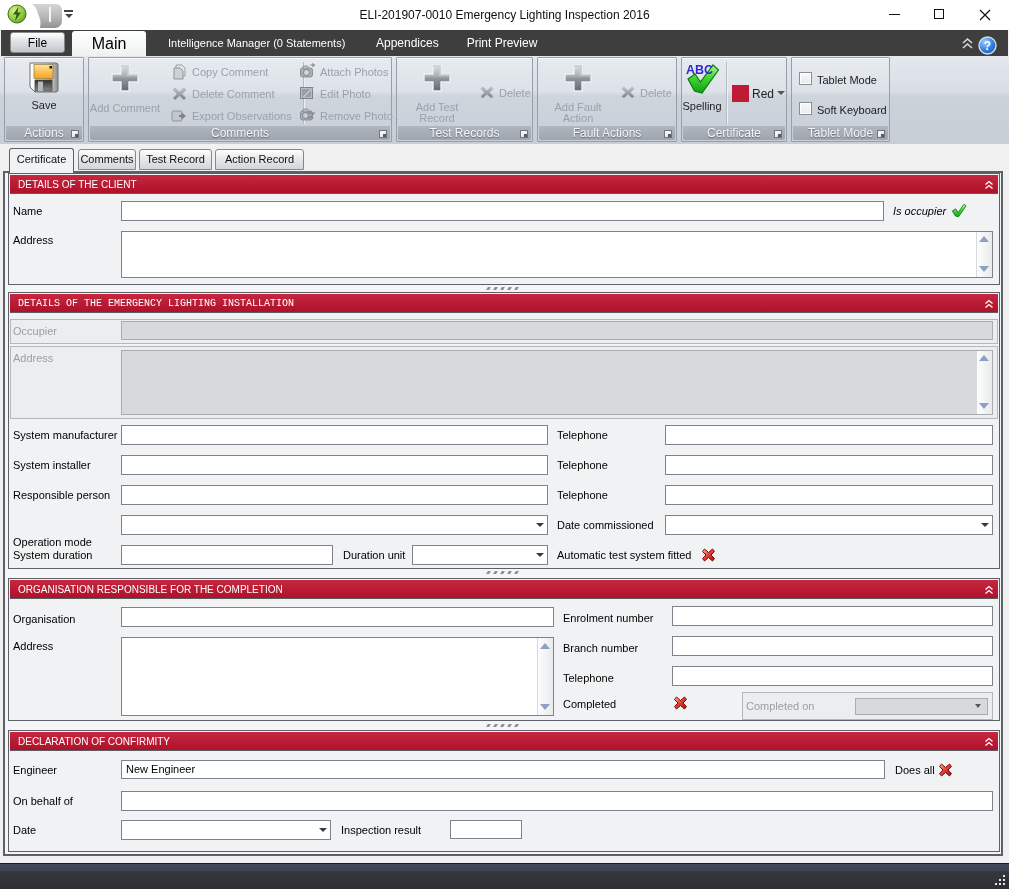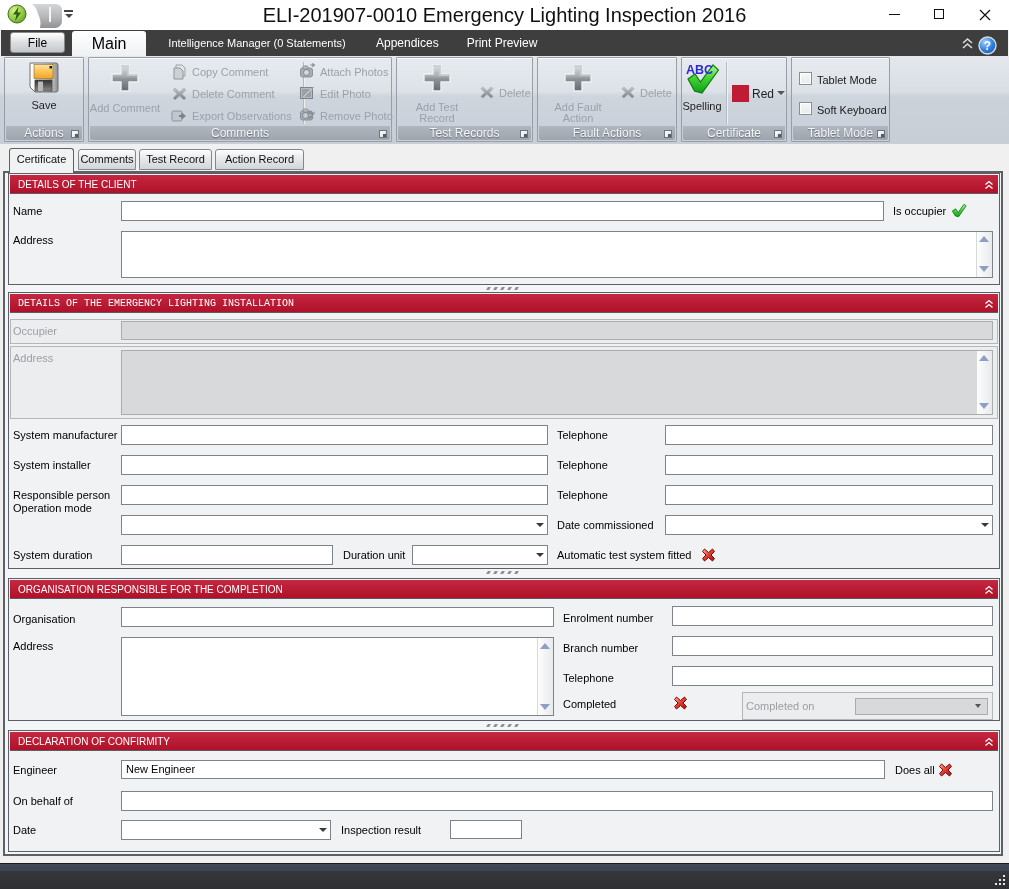--- a/index.html
+++ b/index.html
@@ -30,32 +30,32 @@
 .cbx { position:absolute; width:13px; height:13px; background:linear-gradient(#f6f7f8,#e9eaec); border:1px solid #898f97; box-shadow:inset 0 0 0 1px #fff; }
 </style>
 </head>
 <body>
 
 <div class="abs" style="left:0;top:0;width:1009px;height:30px;background:#ffffff;"></div>
 <div class="abs" id="appicon" style="left:8px;top:5px;width:18px;height:18px;"></div>
 <div class="abs" id="qatblob" style="left:30px;top:2px;width:34px;height:26px;"></div>
 <div class="abs" style="left:64px;top:10px;width:9px;height:2px;background:#444;"></div>
 <div class="abs" style="left:65px;top:14px;width:0;height:0;border-left:4px solid transparent;border-right:4px solid transparent;border-top:4px solid #444;"></div>
-<div class="abs" style="left:0;top:0;width:1009px;height:30px;line-height:30px;text-align:center;font-size:20px;color:#101010;">ELI-201907-0010 Emergency Lighting Inspection 2016</div>
+<div class="abs" style="left:0;top:0;width:1009px;height:30px;line-height:30px;text-align:center;font-size:12px;color:#101010;">ELI-201907-0010 Emergency Lighting Inspection 2016</div>
 
 <div class="abs" style="left:889px;top:14px;width:11px;height:1px;background:#111;"></div>
 <div class="abs" style="left:934px;top:9px;width:10px;height:10px;border:1px solid #111;"></div>
 <svg class="abs" style="left:979px;top:9px;" width="12" height="12">
     <path d="M1 1 L11 11 M11 1 L1 11" stroke="#111" stroke-width="1.2"></path>
   </svg>
 
 <div class="abs" style="left:1px;top:30px;width:1007px;height:26px;background:#3e3e3e;"></div>
 <div class="abs" style="left:10px;top:32px;width:55px;height:21px;background:linear-gradient(#ffffff,#dcdfe2 50%,#c3c7cb);border-radius:3px;border:1px solid #8a8a8a;font-size:12px;color:#000;text-align:center;line-height:20px;">File</div>
 <div class="abs" style="left:72px;top:31px;width:74px;height:25px;background:linear-gradient(#ffffff,#eef1f3);border-radius:3px 3px 0 0;font-size:16px;color:#000;text-align:center;line-height:25px;">Main Form</div>
-<div class="abs" style="left:168px;top:31px;width:178px;height:25px;font-size:11px;color:#fff;text-align:center;line-height:25px;white-space:nowrap;">Intelligence Manager (0 Statements)</div>
+<div class="abs" style="left:168px;top:31px;width:178px;height:25px;font-size:11px;color:#fff;text-align:left;line-height:25px;white-space:nowrap;">Intelligence Manager (0 Statements)</div>
 <div class="abs" style="left:376px;top:31px;width:58px;height:25px;font-size:12px;color:#fff;text-align:center;line-height:25px;">Appendices</div>
 <div class="abs" style="left:464px;top:31px;width:76px;height:25px;font-size:12px;color:#fff;text-align:center;line-height:25px;">Print Preview</div>
 <svg class="abs" style="left:961px;top:37px;" width="13" height="13">
     <path d="M2 6 L6.5 2 L11 6 M2 11 L6.5 7 L11 11" fill="none" stroke="#d7d9db" stroke-width="1.6"></path>
   </svg>
 <div class="abs" id="helpicon" style="left:979px;top:37px;width:18px;height:18px;"></div>
 
 <div class="abs" style="left:0;top:56px;width:1009px;height:88px;background:linear-gradient(#e4e8ed 0%, #d9dee5 40%, #ccd2da 46%, #c8ced6 100%);"></div>
 <div class="rib-group" style="left:4px;width:80px;">
   <div class="rib-label">Actions<span class="launcher" style="bottom:2px;"></span></div>
@@ -205,21 +205,21 @@
 <div class="doctab" style="left:139px;top:149px;width:73px;height:21px;line-height:19px;">Test Record</div>
 <div class="doctab" style="left:215px;top:149px;width:89px;height:21px;line-height:19px;">Action Record</div>
 
 <div class="abs" style="left:3px;top:171px;width:1000px;height:685px;border:2px solid #5d6167;background:#f4f5f6;"></div>
 
 <div class="section" style="top:173px;height:112px;">
   <div class="red-hdr" style="width:988px;">DETAILS OF THE CLIENT</div>
 </div>
 <span class="lbl" style="left:13px;top:205px;">Name</span>
 <div class="inp" style="left:121px;top:201px;width:763px;height:20px;"></div>
-<span class="lbl" style="left:893px;top:205px;">Is occupier</span>
+<span class="lbl" style="left:893px;top:205px;font-style:italic;">Is occupier</span>
 <div class="abs" id="greencheck1" style="left:950px;top:202px;width:18px;height:17px;"></div>
 <span class="lbl" style="left:13px;top:234px;">Address</span>
 <div class="inp" style="left:121px;top:231px;width:872px;height:47px;"></div>
 <div class="sb-track" style="left:976px;top:232px;width:16px;height:45px;"></div>
 <div class="sb-up" style="left:979px;top:236px;"></div>
 <div class="sb-dn" style="left:979px;top:266px;"></div>
 <div class="splitdots" style="top:287px;"><i></i><i></i><i></i><i></i><i></i></div>
 
 <div class="section" style="top:292px;height:277px;">
   <div class="red-hdr" style="width:988px;font-family:Liberation Mono, monospace;">DETAILS OF THE EMERGENCY LIGHTING INSTALLATION</div>
@@ -239,21 +239,21 @@
 <span class="lbl" style="left:557px;top:429px;">Telephone</span>
 <div class="inp" style="left:665px;top:425px;width:328px;height:20px;"></div>
 <span class="lbl" style="left:13px;top:459px;">System installer</span>
 <div class="inp" style="left:121px;top:455px;width:427px;height:20px;"></div>
 <span class="lbl" style="left:557px;top:459px;">Telephone</span>
 <div class="inp" style="left:665px;top:455px;width:328px;height:20px;"></div>
 <span class="lbl" style="left:13px;top:489px;">Responsible person</span>
 <div class="inp" style="left:121px;top:485px;width:427px;height:20px;"></div>
 <span class="lbl" style="left:557px;top:489px;">Telephone</span>
 <div class="inp" style="left:665px;top:485px;width:328px;height:20px;"></div>
-<span class="lbl" style="left:13px;top:502px;">Operation mode</span>
+<span class="lbl" style="left:13px;top:536px;">Operation mode</span>
 <div class="inp" style="left:121px;top:515px;width:427px;height:20px;"></div>
 <div class="combo-arrow" style="left:536px;top:523px;"></div>
 <span class="lbl" style="left:557px;top:519px;">Date commissioned</span>
 <div class="inp" style="left:665px;top:515px;width:328px;height:20px;"></div>
 <div class="combo-arrow" style="left:981px;top:523px;"></div>
 <span class="lbl" style="left:13px;top:549px;">System duration</span>
 <div class="inp" style="left:121px;top:545px;width:212px;height:20px;"></div>
 <span class="lbl" style="left:343px;top:549px;">Duration unit</span>
 <div class="inp" style="left:412px;top:545px;width:136px;height:20px;"></div>
 <div class="combo-arrow" style="left:536px;top:553px;"></div>

